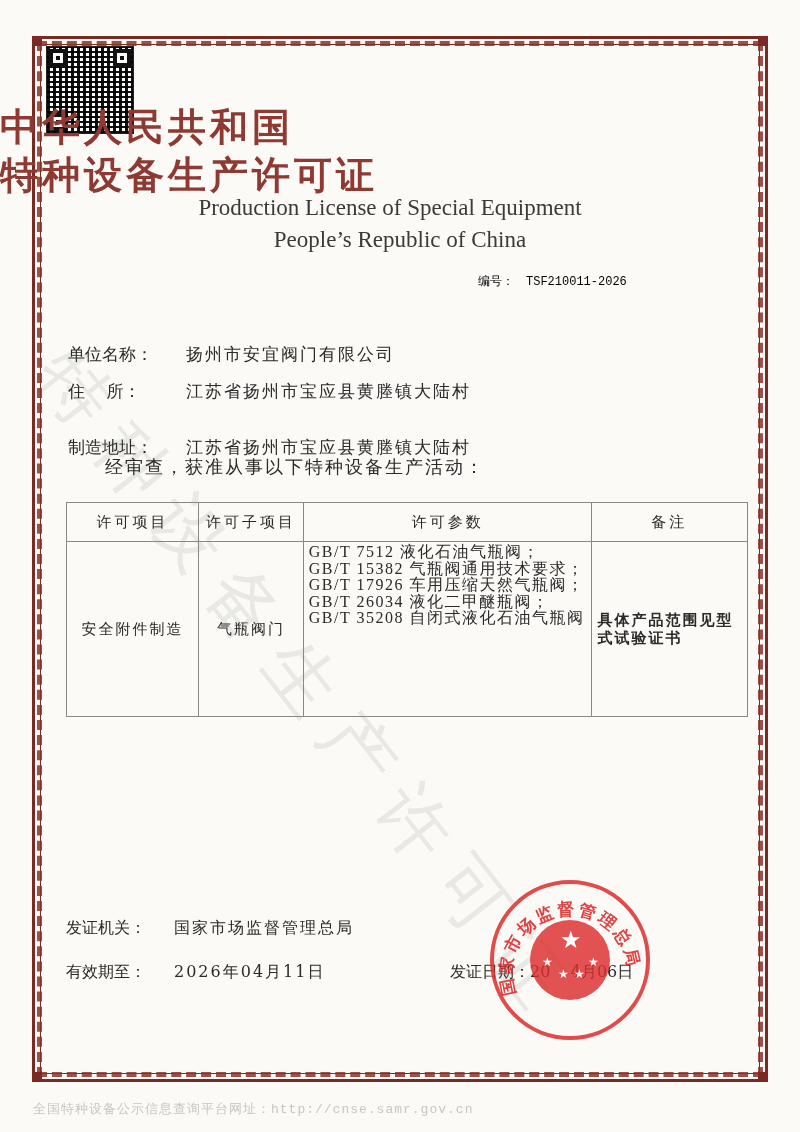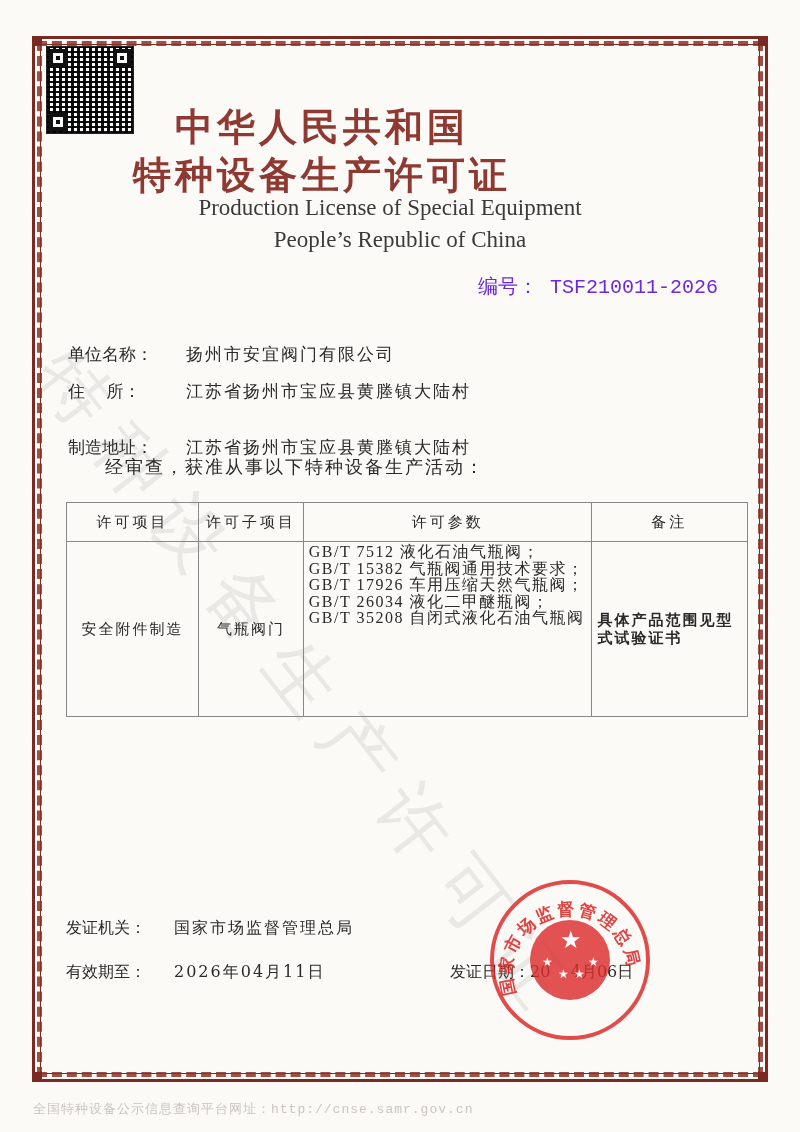--- a/index.html
+++ b/index.html
@@ -25,33 +25,33 @@
       position: absolute; left: 46px; top: 46px; width: 86px; height: 86px;
       background:
         repeating-linear-gradient(90deg, #111 0 3px, transparent 3px 6px),
         repeating-linear-gradient(0deg, #111 0 2px, #fff 2px 5px);
       background-blend-mode: multiply;
       border: 1px solid #222;
     }
     .qr .finder { position: absolute; width: 18px; height: 18px; background: #fff; border: 4px solid #111; box-sizing: border-box; }
     .qr .finder::after { content: ""; position: absolute; left: 3px; top: 3px; width: 4px; height: 4px; background: #111; }
     .title-cn {
-      position: absolute; left: 0; width: 644px; text-align: center;
+      position: absolute; left: 0; width: 644px; 
       color: #8e3a33; font-family: "DejaVu Sans", sans-serif; font-weight: bold;
       letter-spacing: 4px;
     }
     .t1 { top: 102px; font-size: 38px; }
     .t2 { top: 150px; font-size: 38px; }
     .title-en {
       position: absolute; left: 0; width: 800px; text-align: center;
       font-family: "Liberation Serif", serif; color: #3a3a3a; font-size: 23px;
     }
     .e1 { top: 195px; left: -10px; }
     .e2 { top: 227px; }
-    .serial { position: absolute; left: 478px; top: 273px; font-size: 20px; color: #6d28d9; font-family: "DejaVu Serif", serif; }
+    .serial { position: absolute; left: 478px; top: 273px; font-size: 12px; color: #000000; font-family: "DejaVu Serif", serif; }
     .serial .v { font-family: "Liberation Mono", monospace; margin-left: 12px; }
     .field { position: absolute; left: 68px; font-size: 17px; color: #2a2a2a; font-family: "DejaVu Sans", sans-serif; }
     .field .lbl { display: inline-block; width: 118px; }
     .field .val { letter-spacing: 2px; font-family: "DejaVu Serif", serif; }
     .f1 { top: 343px; } .f2 { top: 380px; } .f3 { top: 436px; }
     .intro { position: absolute; left: 105px; top: 455px; font-size: 18px; letter-spacing: 2px; font-family: "DejaVu Serif", serif; }
     table.lic {
       position: absolute; left: 66px; top: 502px; width: 682px;
       border-collapse: collapse; font-family: "DejaVu Serif", serif;
     }

